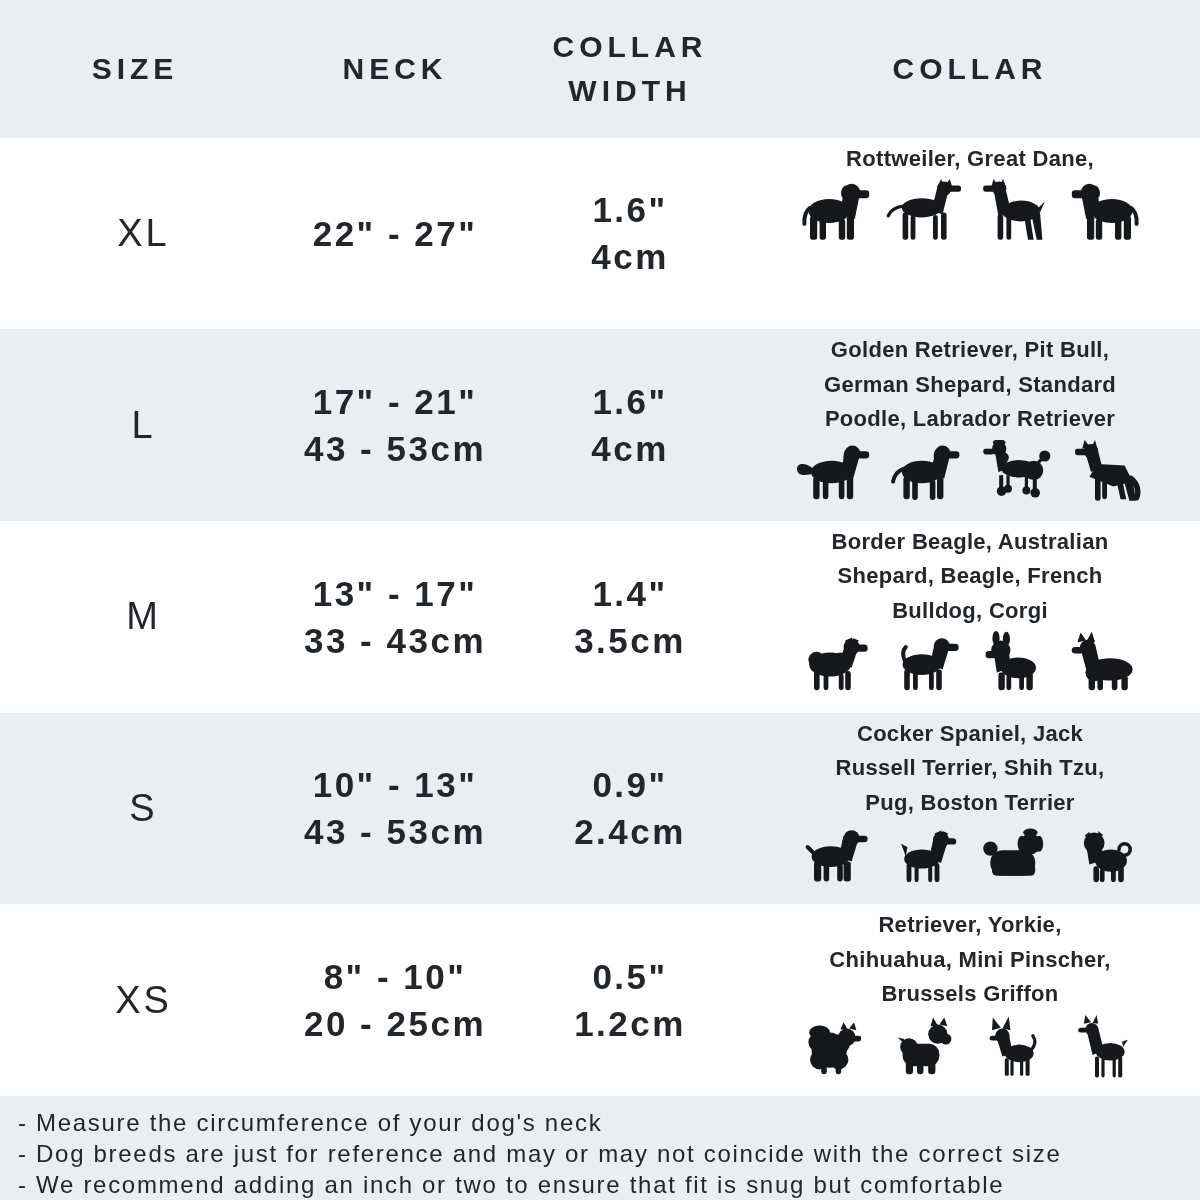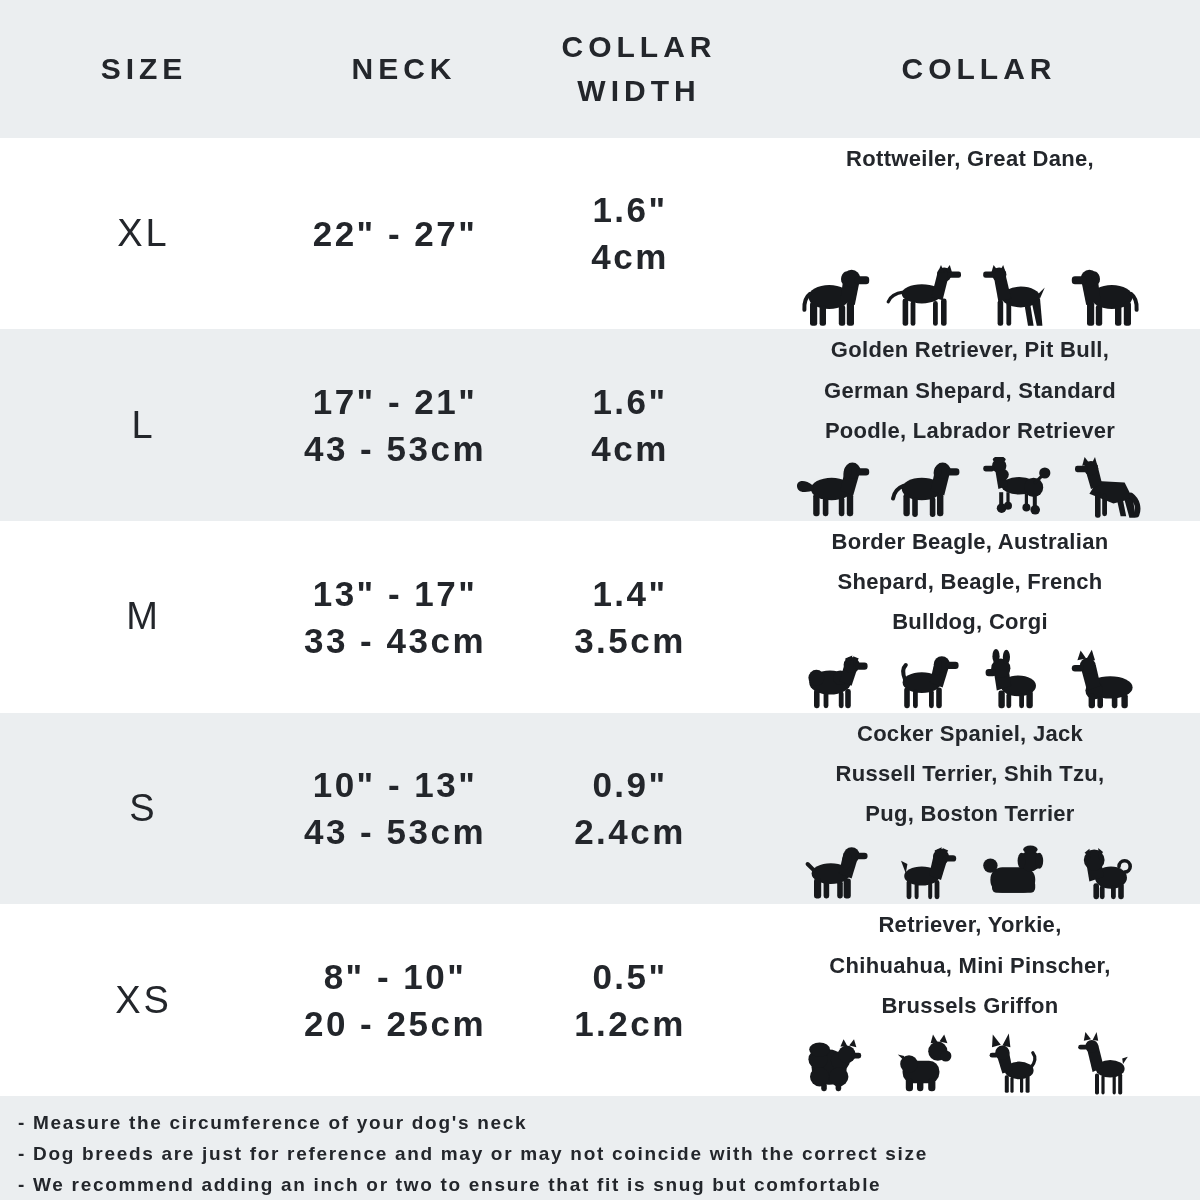--- a/index.html
+++ b/index.html
@@ -6,36 +6,36 @@
   body{
     width:1200px;height:1200px;
     font-family:"Liberation Sans", sans-serif;
     background:#ffffff;color:#23262b;
     -webkit-font-smoothing:antialiased;
   }
   .sheet{width:1200px;height:1200px;display:flex;flex-direction:column;overflow:hidden;}
   .band{background:#ebeef0;}
   .white{background:#ffffff;}
   .grid{display:grid;grid-template-columns:270px 250px 220px 460px;align-items:center;}
-  .header{height:140px;padding-left:9px;}
+  .header{height:140px;}
   .hcell{display:flex;justify-content:center;align-items:center;text-align:center;
          font-weight:700;font-size:30px;letter-spacing:5px;line-height:44px;}
   .hcell .wrapbox{max-width:210px;}
   .row{height:195px;}
   .size{font-size:38px;font-weight:400;letter-spacing:3px;text-align:center;padding-left:17px;}
   .meas{font-size:35px;font-weight:700;letter-spacing:2.5px;text-align:center;line-height:47px;}
-  .breeds{display:flex;flex-direction:column;align-items:center;justify-content:space-between;
+  .breeds{display:flex;flex-direction:column;align-items:center;justify-content:flex-start;
           height:100%;box-sizing:border-box;padding-top:4px;}
   .bline{font-size:22px;font-weight:700;line-height:34.5px;text-align:center;letter-spacing:0.3px;}
   .bline:empty{display:none;}
   .dogs{display:flex;gap:7px;align-items:flex-end;margin-top:3px;}
   .dog{width:84px;height:64px;fill:#16181b;}
   .st{fill:none;stroke:#16181b;stroke-linecap:round;}
   .footer{height:105px;box-sizing:border-box;padding:11px 0 0 18px;}
-  .note{font-size:19px;font-weight:700;letter-spacing:1.7px;line-height:31px;white-space:nowrap;}
+  .note{font-size:24px;font-weight:400;letter-spacing:1.7px;line-height:31px;white-space:nowrap;}
 </style>
 </head>
 <body>
 
 <svg width="0" height="0" style="position:absolute" aria-hidden="true">
   <defs>
     <g id="d-stocky">
       <ellipse cx="44" cy="40" rx="26" ry="15"></ellipse>
       <rect x="20" y="46" width="9" height="30" rx="3"></rect>
       <rect x="32" y="50" width="8" height="26" rx="3"></rect>

